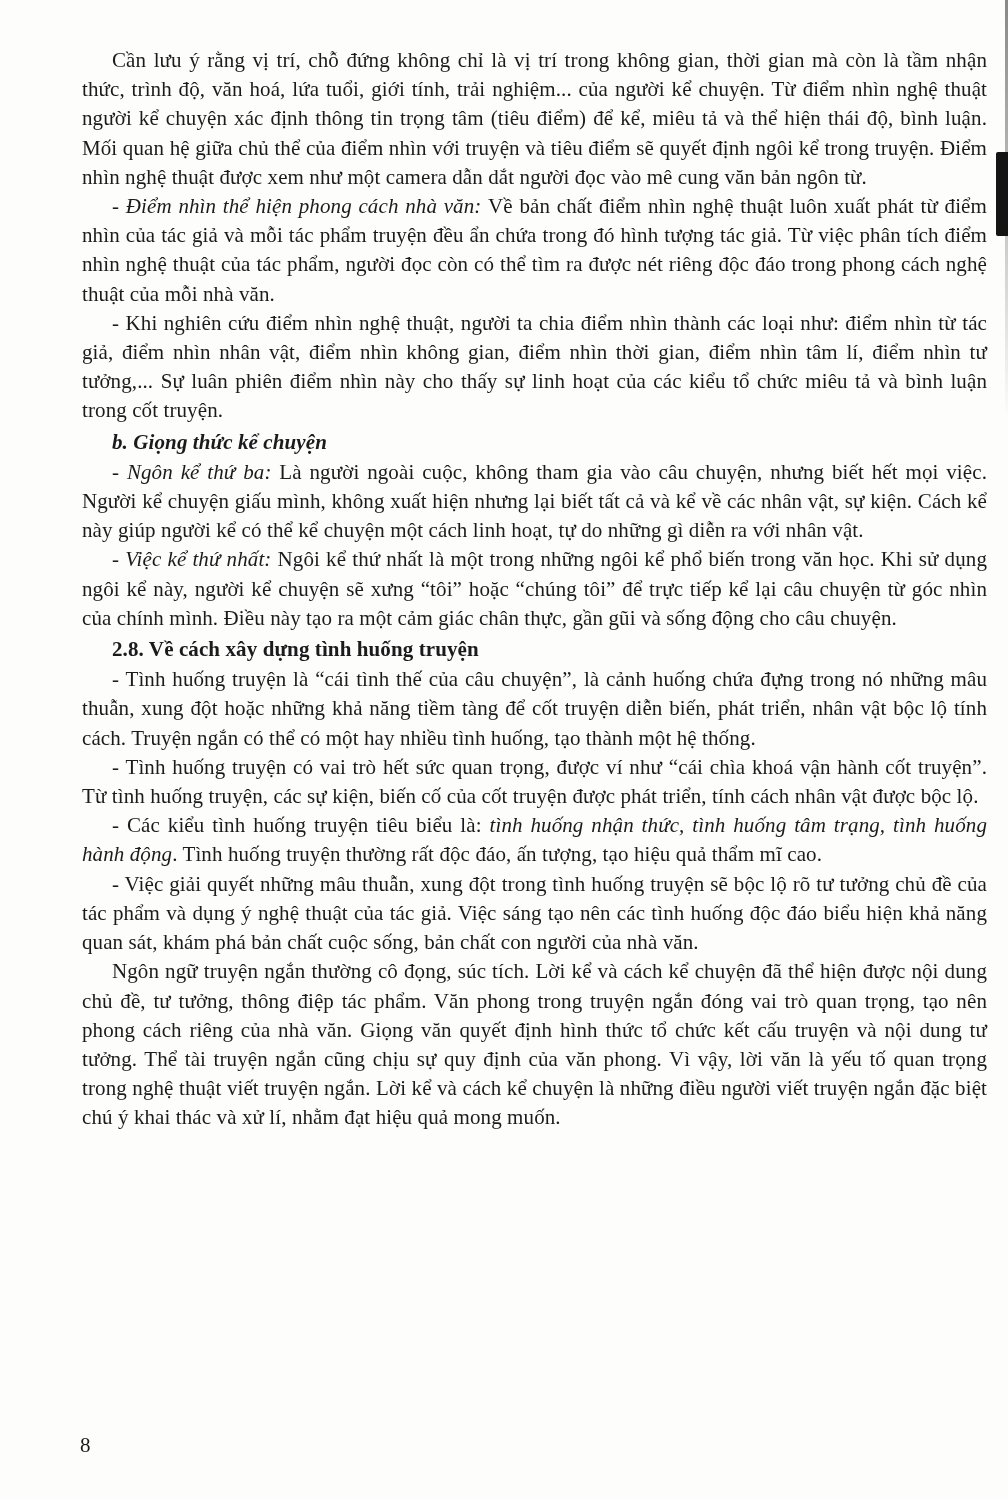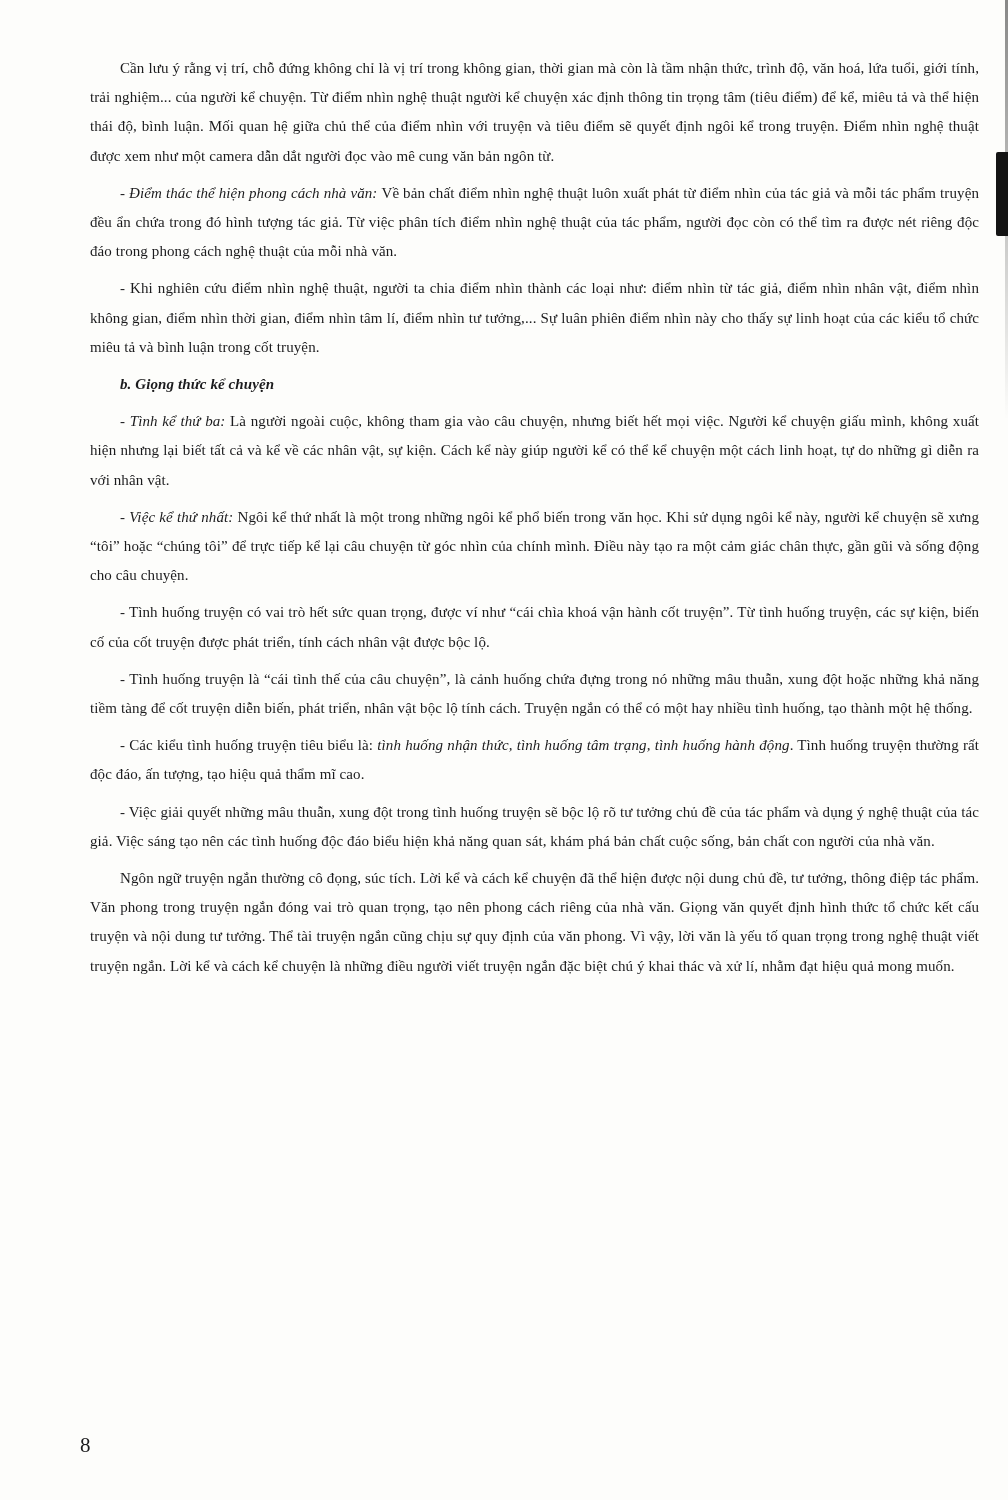--- a/index.html
+++ b/index.html
@@ -12,22 +12,22 @@
     font-family: "Liberation Serif", "DejaVu Serif", serif;
     color: #1b1b1d;
   }
   .page-content {
     position: absolute;
     left: 82px;
     top: 46px;
     width: 905px;
   }
   .page-content p {
-    margin: 8px;
-    font-size: 15px;
+    margin: 0;
+    font-size: 21px;
     line-height: 29.2px;
     text-align: justify;
     text-indent: 30px;
     letter-spacing: 0.1px;
   }
   .page-content p.heading { margin-top: 2px; margin-bottom: 1px; }
   .i { font-style: italic; }
   .b { font-weight: bold; }
   .page-number {
     position: absolute;
@@ -52,27 +52,28 @@
     width: 3px;
     height: 420px;
     background: linear-gradient(to bottom, rgba(40,40,40,0.55), rgba(40,40,40,0));
   }
 </style>
 </head>
 <body>
 
 <div class="page-content">
     <p class="paragraph"><span>Cần lưu ý rằng vị trí, chỗ đứng không chỉ là vị trí trong không gian, thời gian mà còn là tầm nhận thức, trình độ, văn hoá, lứa tuổi, giới tính, trải nghiệm... của người kể chuyện. Từ điểm nhìn nghệ thuật người kể chuyện xác định thông tin trọng tâm (tiêu điểm) để kể, miêu tả và thể hiện thái độ, bình luận. Mối quan hệ giữa chủ thể của điểm nhìn với truyện và tiêu điểm sẽ quyết định ngôi kể trong truyện. Điểm nhìn nghệ thuật được xem như một camera dẫn dắt người đọc vào mê cung văn bản ngôn từ.</span></p>
-    <p class="paragraph"><span class="i">- Điểm thác thể hiện phong cách nhà văn: </span><span>Về bản chất điểm nhìn nghệ thuật luôn xuất phát từ điểm nhìn của tác giả và mỗi tác phẩm truyện đều ẩn chứa trong đó hình tượng tác giả. Từ việc phân tích điểm nhìn nghệ thuật của tác phẩm, người đọc còn có thể tìm ra được nét riêng độc đáo trong phong cách nghệ thuật của mỗi nhà văn.</span></p>
+    <p class="paragraph"><span class="i">- Điểm nhìn thể hiện phong cách nhà văn: </span><span>Về bản chất điểm nhìn nghệ thuật luôn xuất phát từ điểm nhìn của tác giả và mỗi tác phẩm truyện đều ẩn chứa trong đó hình tượng tác giả. Từ việc phân tích điểm nhìn nghệ thuật của tác phẩm, người đọc còn có thể tìm ra được nét riêng độc đáo trong phong cách nghệ thuật của mỗi nhà văn.</span></p>
     <p class="paragraph"><span>- Khi nghiên cứu điểm nhìn nghệ thuật, người ta chia điểm nhìn thành các loại như: điểm nhìn từ tác giả, điểm nhìn nhân vật, điểm nhìn không gian, điểm nhìn thời gian, điểm nhìn tâm lí, điểm nhìn tư tưởng,... Sự luân phiên điểm nhìn này cho thấy sự linh hoạt của các kiểu tổ chức miêu tả và bình luận trong cốt truyện.</span></p>
     <p class="heading"><span class="i b">b. Giọng thức kể chuyện</span></p>
-    <p class="paragraph"><span class="i">- Tình kể thứ ba: </span><span>Là người ngoài cuộc, không tham gia vào câu chuyện, nhưng biết hết mọi việc. Người kể chuyện giấu mình, không xuất hiện nhưng lại biết tất cả và kể về các nhân vật, sự kiện. Cách kể này giúp người kể có thể kể chuyện một cách linh hoạt, tự do những gì diễn ra với nhân vật.</span></p>
+    <p class="paragraph"><span class="i">- Ngôn kể thứ ba: </span><span>Là người ngoài cuộc, không tham gia vào câu chuyện, nhưng biết hết mọi việc. Người kể chuyện giấu mình, không xuất hiện nhưng lại biết tất cả và kể về các nhân vật, sự kiện. Cách kể này giúp người kể có thể kể chuyện một cách linh hoạt, tự do những gì diễn ra với nhân vật.</span></p>
     <p class="paragraph"><span class="i">- Việc kể thứ nhất: </span><span>Ngôi kể thứ nhất là một trong những ngôi kể phổ biến trong văn học. Khi sử dụng ngôi kể này, người kể chuyện sẽ xưng “tôi” hoặc “chúng tôi” để trực tiếp kể lại câu chuyện từ góc nhìn của chính mình. Điều này tạo ra một cảm giác chân thực, gần gũi và sống động cho câu chuyện.</span></p>
+    <p class="heading"><span class="b">2.8. Về cách xây dựng tình huống truyện</span></p>
+    <p class="paragraph"><span>- Tình huống truyện là “cái tình thế của câu chuyện”, là cảnh huống chứa đựng trong nó những mâu thuẫn, xung đột hoặc những khả năng tiềm tàng để cốt truyện diễn biến, phát triển, nhân vật bộc lộ tính cách. Truyện ngắn có thể có một hay nhiều tình huống, tạo thành một hệ thống.</span></p>
     <p class="paragraph"><span>- Tình huống truyện có vai trò hết sức quan trọng, được ví như “cái chìa khoá vận hành cốt truyện”. Từ tình huống truyện, các sự kiện, biến cố của cốt truyện được phát triển, tính cách nhân vật được bộc lộ.</span></p>
-    <p class="paragraph"><span>- Tình huống truyện là “cái tình thế của câu chuyện”, là cảnh huống chứa đựng trong nó những mâu thuẫn, xung đột hoặc những khả năng tiềm tàng để cốt truyện diễn biến, phát triển, nhân vật bộc lộ tính cách. Truyện ngắn có thể có một hay nhiều tình huống, tạo thành một hệ thống.</span></p>
     <p class="paragraph"><span>- Các kiểu tình huống truyện tiêu biểu là: </span><span class="i">tình huống nhận thức, tình huống tâm trạng, tình huống hành động</span><span>. Tình huống truyện thường rất độc đáo, ấn tượng, tạo hiệu quả thẩm mĩ cao.</span></p>
     <p class="paragraph"><span>- Việc giải quyết những mâu thuẫn, xung đột trong tình huống truyện sẽ bộc lộ rõ tư tưởng chủ đề của tác phẩm và dụng ý nghệ thuật của tác giả. Việc sáng tạo nên các tình huống độc đáo biểu hiện khả năng quan sát, khám phá bản chất cuộc sống, bản chất con người của nhà văn.</span></p>
     <p class="paragraph"><span>Ngôn ngữ truyện ngắn thường cô đọng, súc tích. Lời kể và cách kể chuyện đã thể hiện được nội dung chủ đề, tư tưởng, thông điệp tác phẩm. Văn phong trong truyện ngắn đóng vai trò quan trọng, tạo nên phong cách riêng của nhà văn. Giọng văn quyết định hình thức tổ chức kết cấu truyện và nội dung tư tưởng. Thể tài truyện ngắn cũng chịu sự quy định của văn phong. Vì vậy, lời văn là yếu tố quan trọng trong nghệ thuật viết truyện ngắn. Lời kể và cách kể chuyện là những điều người viết truyện ngắn đặc biệt chú ý khai thác và xử lí, nhằm đạt hiệu quả mong muốn.</span></p>
   </div>
 
 <div class="page-number">8</div>
 
 <div class="scan-artifact-edge"></div>
 <div class="scan-artifact-corner"></div>
 

